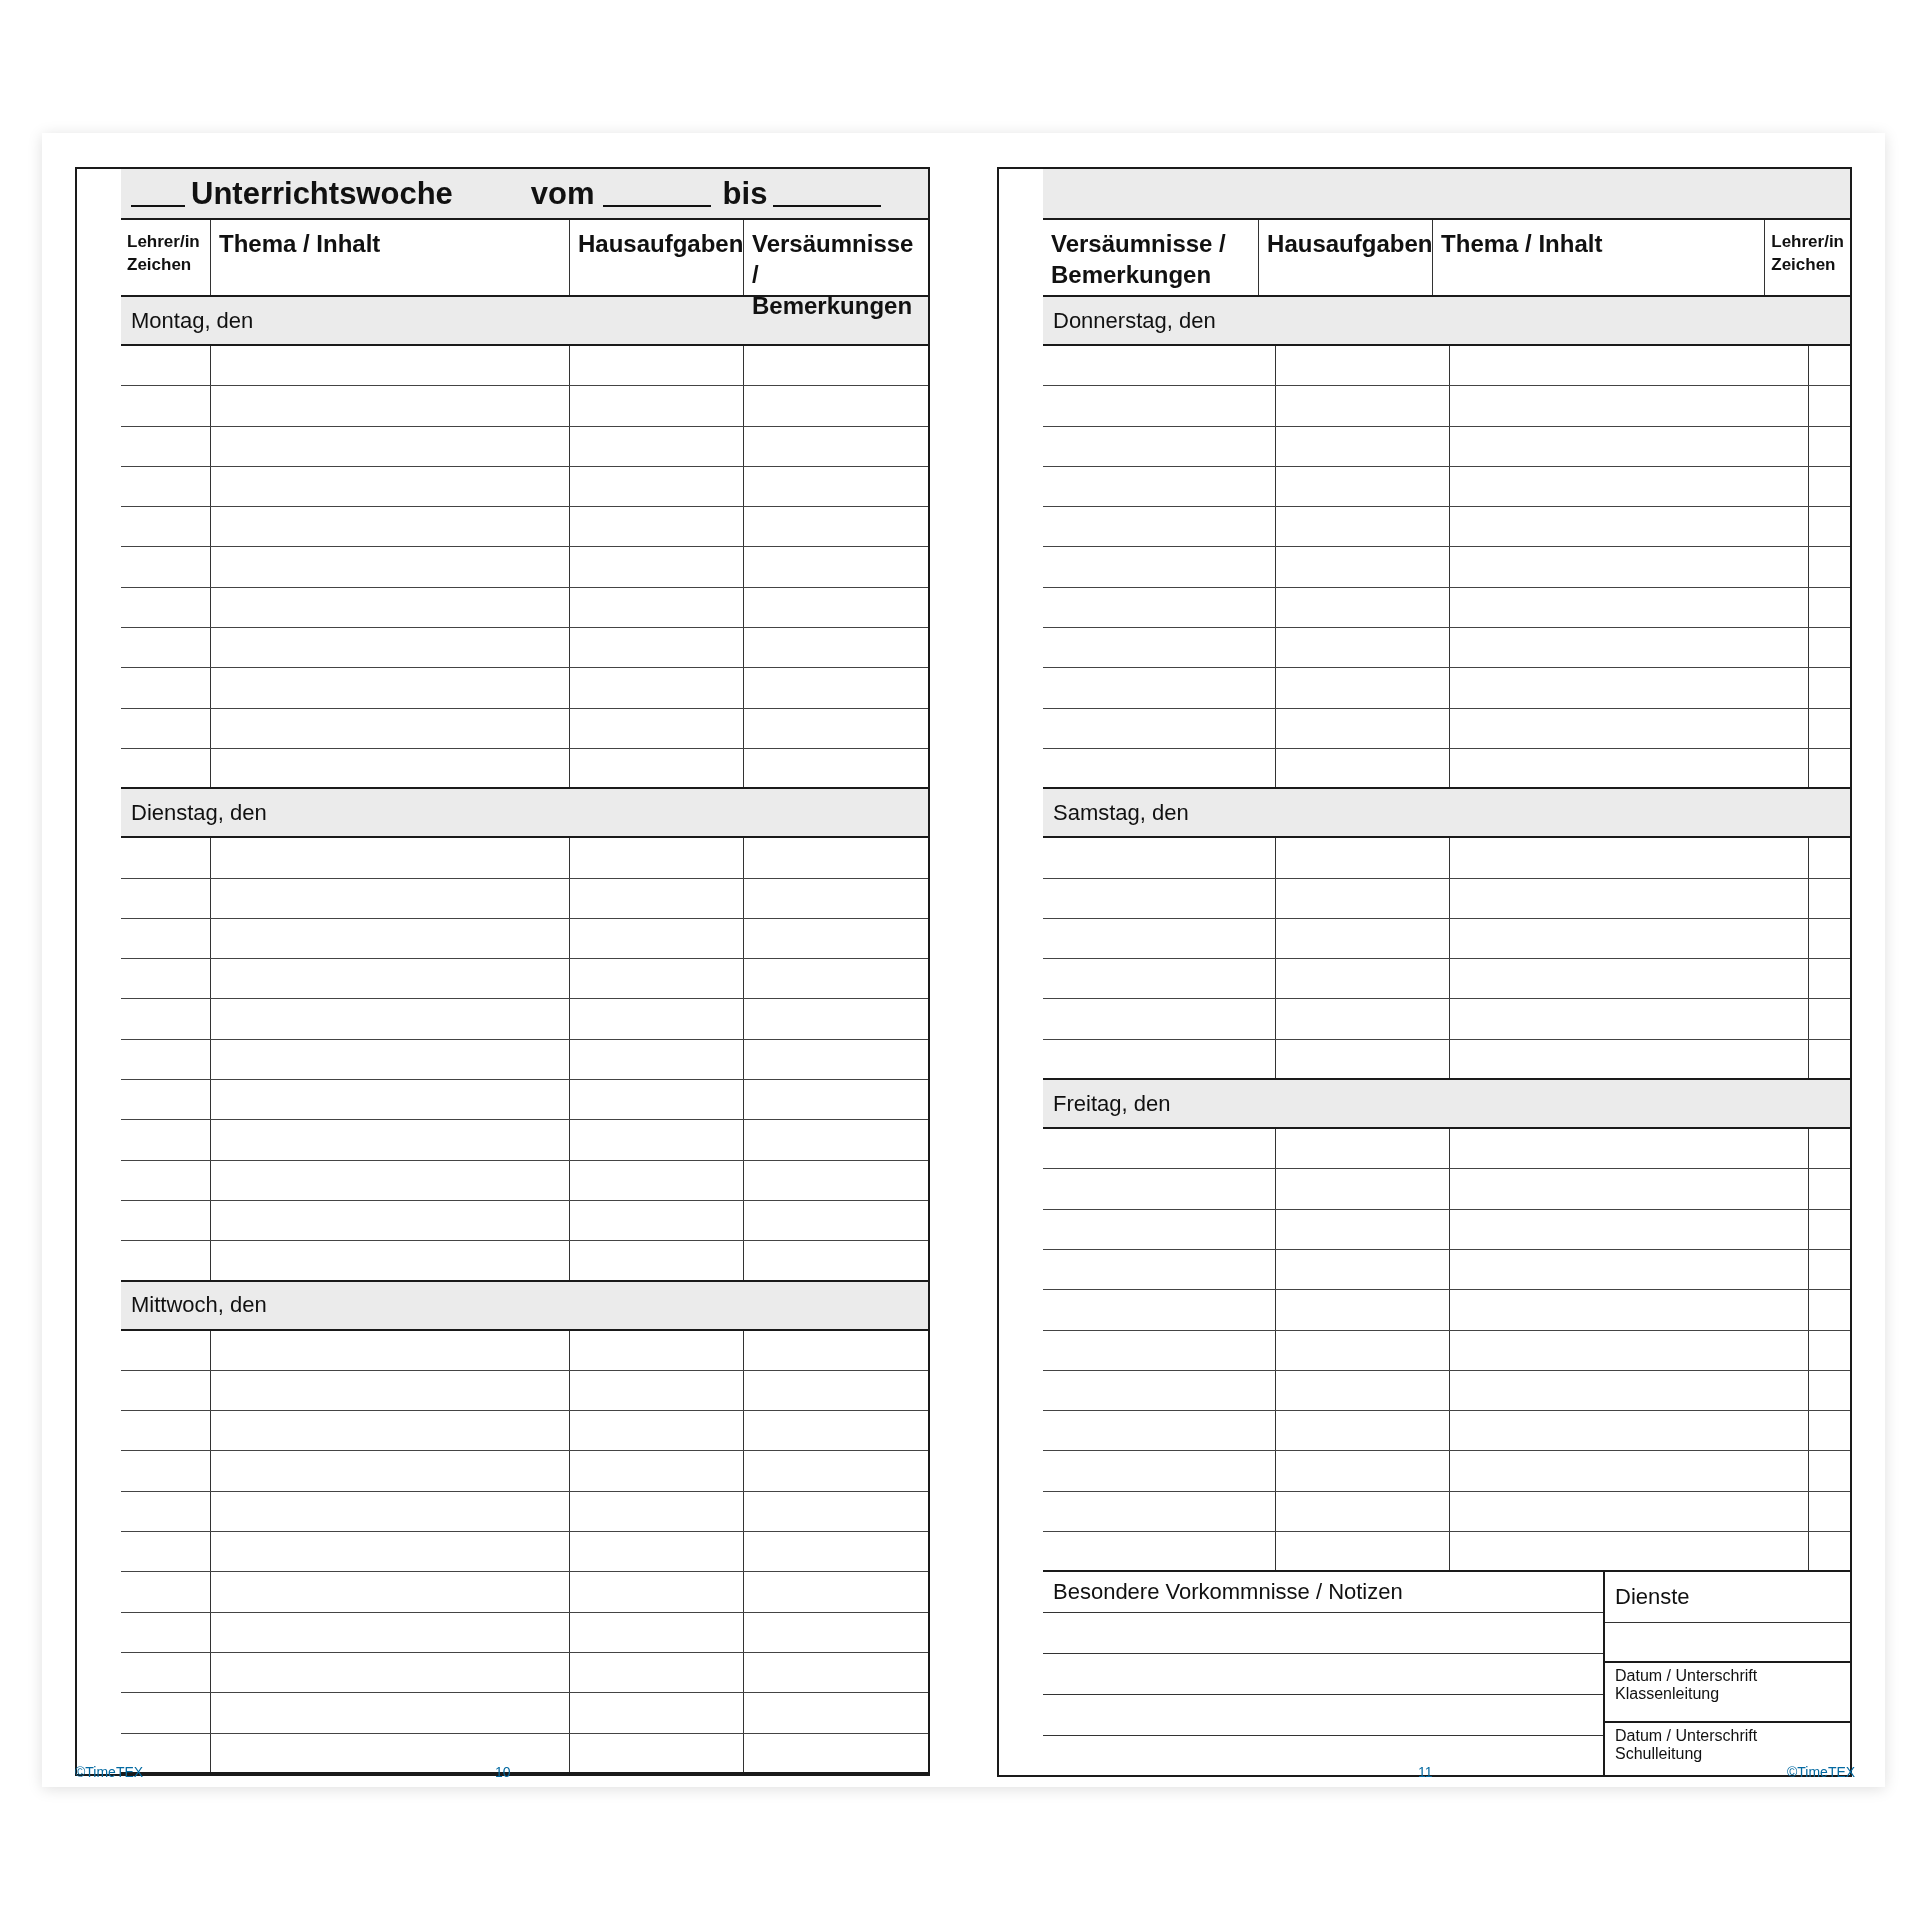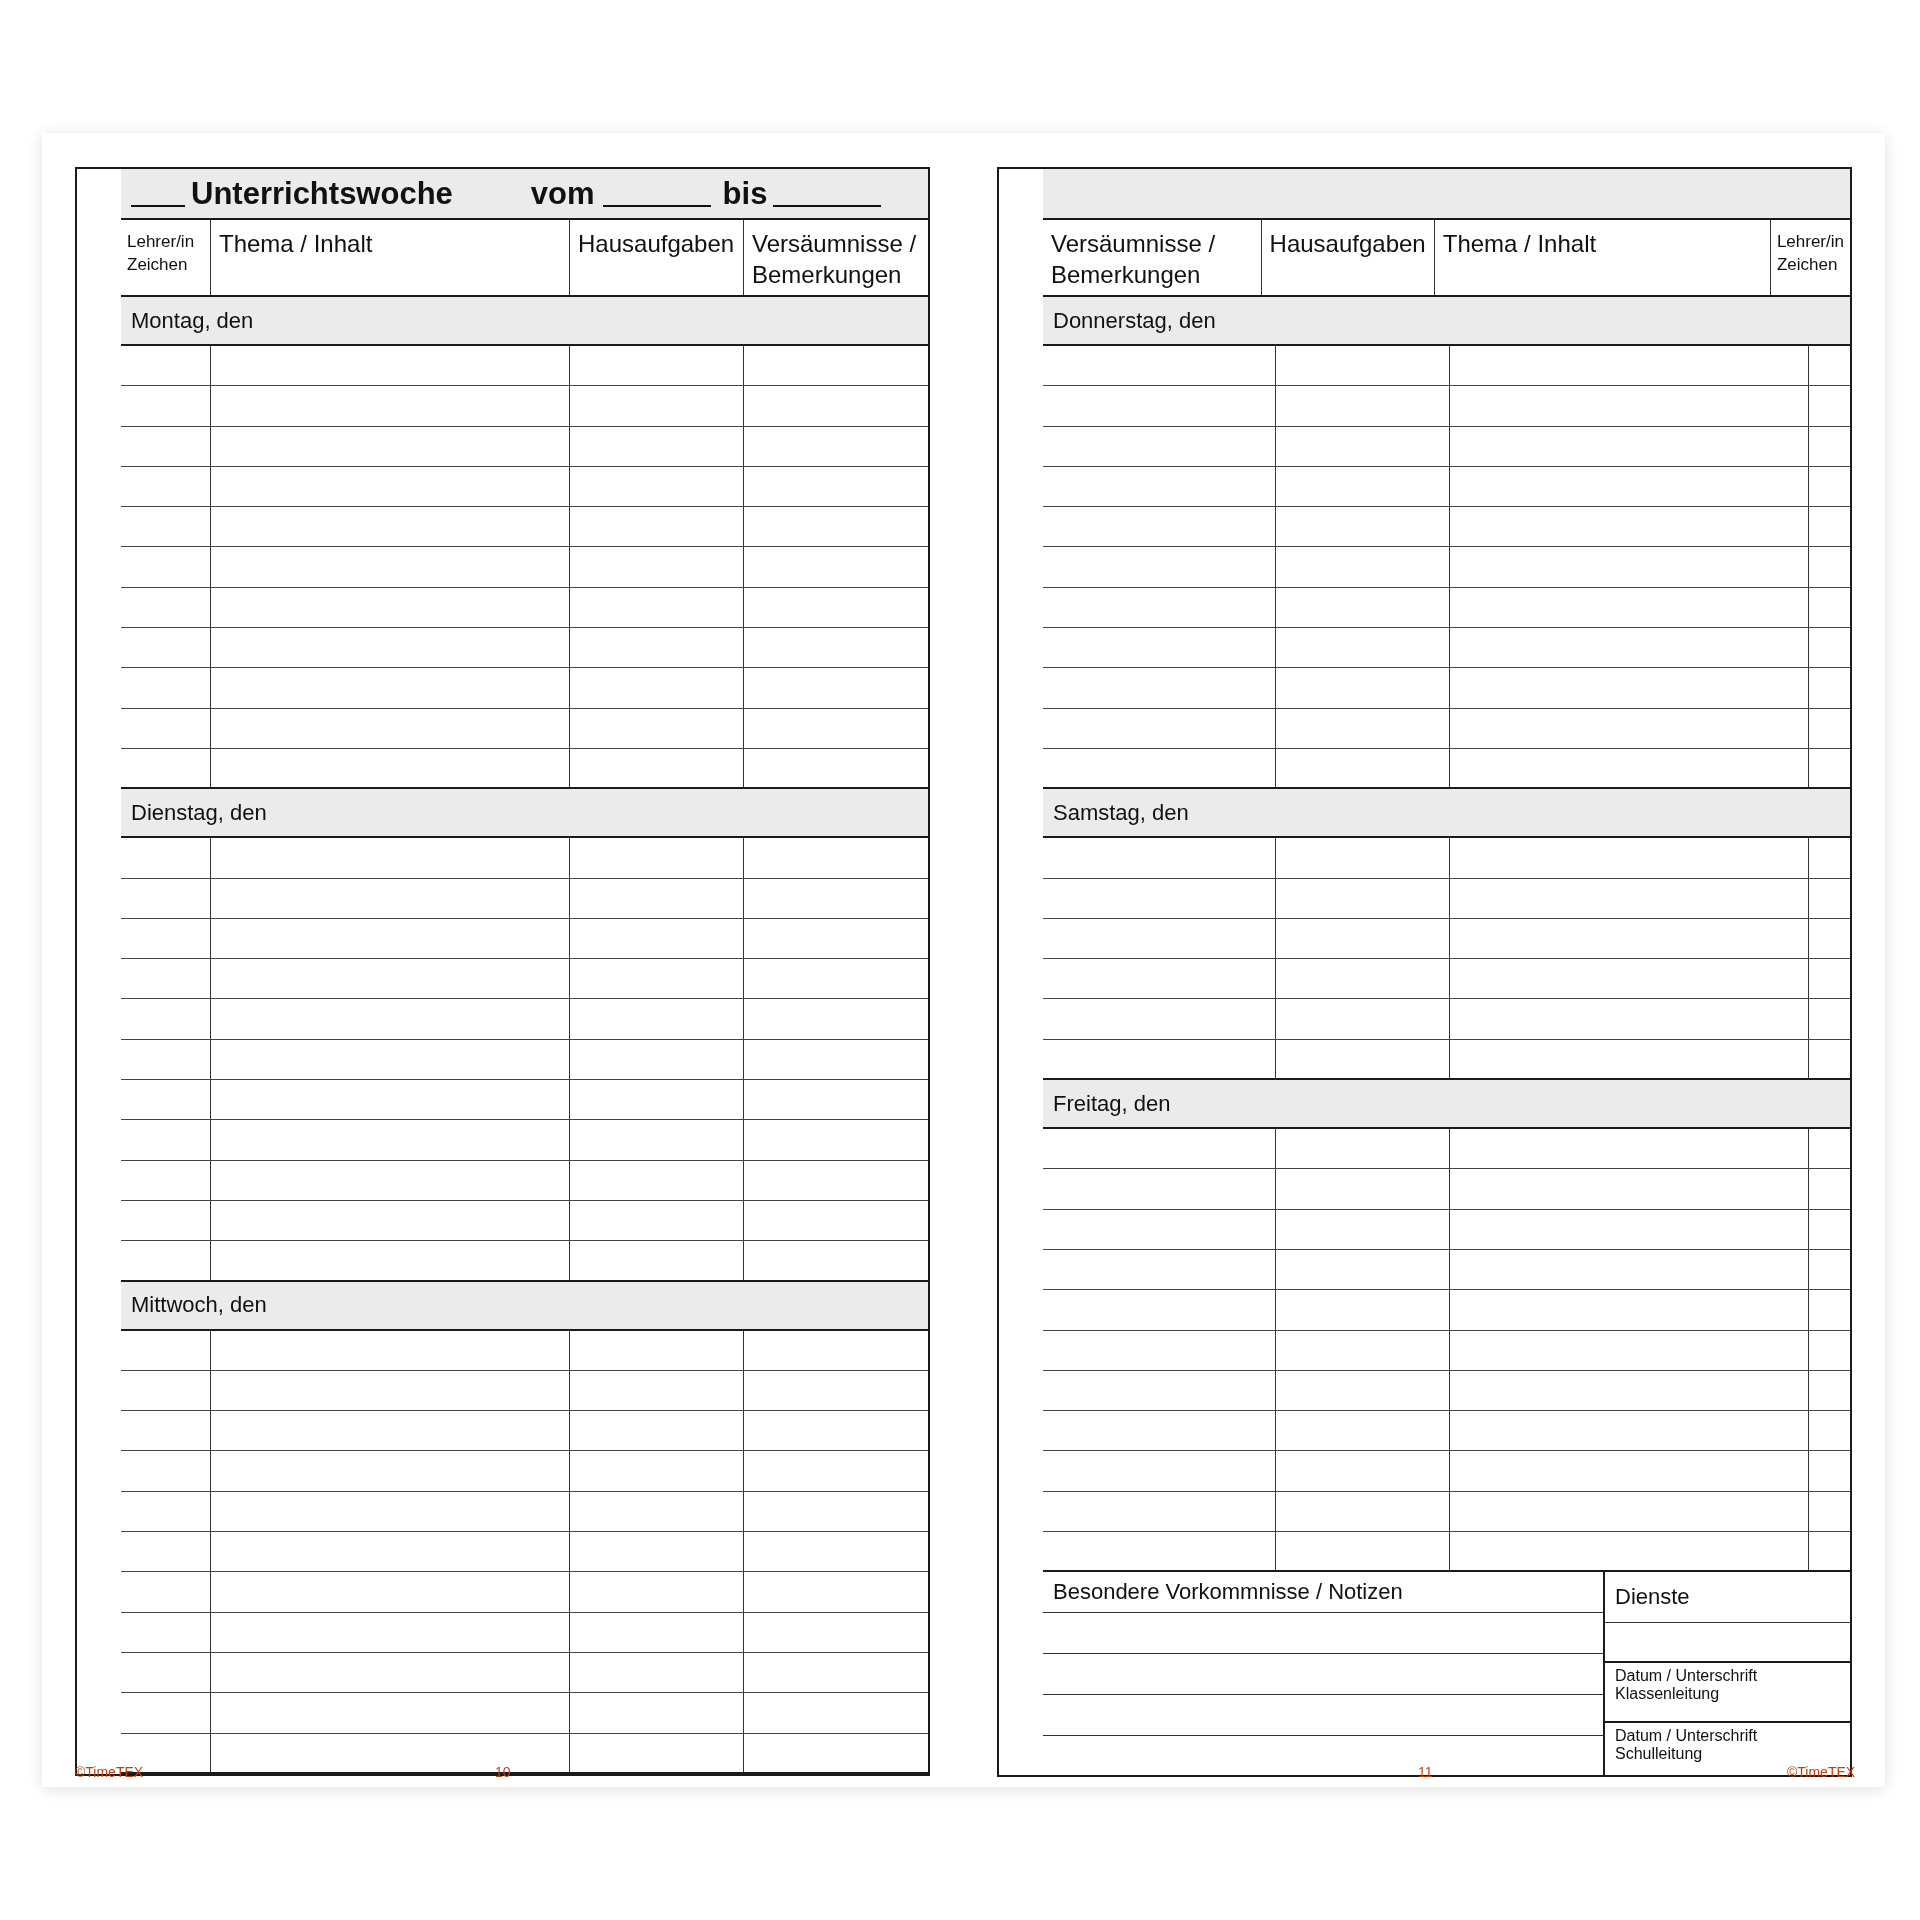--- a/index.html
+++ b/index.html
@@ -7,21 +7,21 @@
          font-family:"Liberation Sans", "DejaVu Sans", sans-serif; color:#111; }
   .paper { position:absolute; left:42px; top:133px; width:1843px; height:1654px;
            background:#ffffff; box-shadow:0 2px 14px rgba(0,0,0,0.13); }
   .tbl { position:absolute; top:167px; width:855px; border:2px solid #1a1a1a; box-sizing:border-box; background:#fff;padding-left:44px; }
   .tbl.left { left:75px; }
   .tbl.right { left:997px; }
   .title-row { height:51px; background:#ebebeb; border-bottom:2px solid #1a1a1a; box-sizing:border-box;
                display:flex; align-items:center; font-weight:bold; font-size:31px; white-space:pre; padding-left:10px; }
   .title-row .blank { display:inline-block; border-bottom:2px solid #111; height:24px; vertical-align:baseline; margin-right:6px; }
   .hdr-row { height:77px; display:flex; border-bottom:2px solid #1a1a1a; box-sizing:border-box; }
-  .hdr-cell { box-sizing:border-box; border-right:1.5px solid #333; padding:8px 8px; font-size:24px; line-height:31px; }
+  .hdr-cell { box-sizing:border-box; border-right:1.5px solid #333; padding:8px 8px; font-size:24px; line-height:31px;font-weight:bold; }
   .hdr-cell:last-child { border-right:none; }
   .hdr-cell.small { font-size:17px; line-height:23px; padding:10px 6px; }
   .day-band { height:49px; background:#ebebeb; border-bottom:2px solid #1a1a1a; box-sizing:border-box;
               font-size:22px; padding-left:10px; display:flex; align-items:center; }
   .row { height:40.3px; display:flex; border-bottom:1.5px solid #444; box-sizing:border-box; }
   .row:last-child { border-bottom:none; }
   .section > .row:last-child { border-bottom:2px solid #1a1a1a; }
   .cell { box-sizing:border-box; border-right:1.5px solid #333; height:100%; }
   .cell:last-child { border-right:none; }
   
@@ -31,21 +31,21 @@
   .bottom { display:flex; height:203px; }
   .notes { width:562px; border-right:2px solid #1a1a1a; box-sizing:border-box; }
   .notes .nh { height:41px; border-bottom:1.5px solid #333; box-sizing:border-box; font-size:22px; padding-left:10px; display:flex; align-items:center; }
   .notes .nr { height:40.5px; border-bottom:1.5px solid #333; box-sizing:border-box; }
   .notes .nr:last-child { border-bottom:none; }
   .dienste { flex:1; }
   .dienste .dh { height:51px; border-bottom:1.5px solid #333; box-sizing:border-box; font-size:22px; padding-left:10px; display:flex; align-items:center; }
   .dienste .de { height:40px; border-bottom:2px solid #1a1a1a; box-sizing:border-box; }
   .dienste .sig { height:60px; box-sizing:border-box; font-size:16px; padding:4px 10px; }
   .dienste .sig.first { border-bottom:2px solid #1a1a1a; }
-  .footer { position:absolute; top:1764px; font-size:14px; color:#c2410c; }
+  .footer { position:absolute; top:1764px; font-size:14px; color:#0369a1; }
 </style>
 </head>
 <body>
 
 <div class="paper"></div>
 
 <div class="tbl left">
   <div class="title-row">
     <span class="blank" style="width:54px"></span><span>Unterrichtswoche</span><span style="display:inline-block;width:78px"></span><span>vom</span><span style="display:inline-block;width:8px"></span><span class="blank" style="width:108px"></span><span style="display:inline-block;width:6px"></span><span>bis</span><span style="display:inline-block;width:6px"></span><span class="blank" style="width:108px"></span>
   </div>

